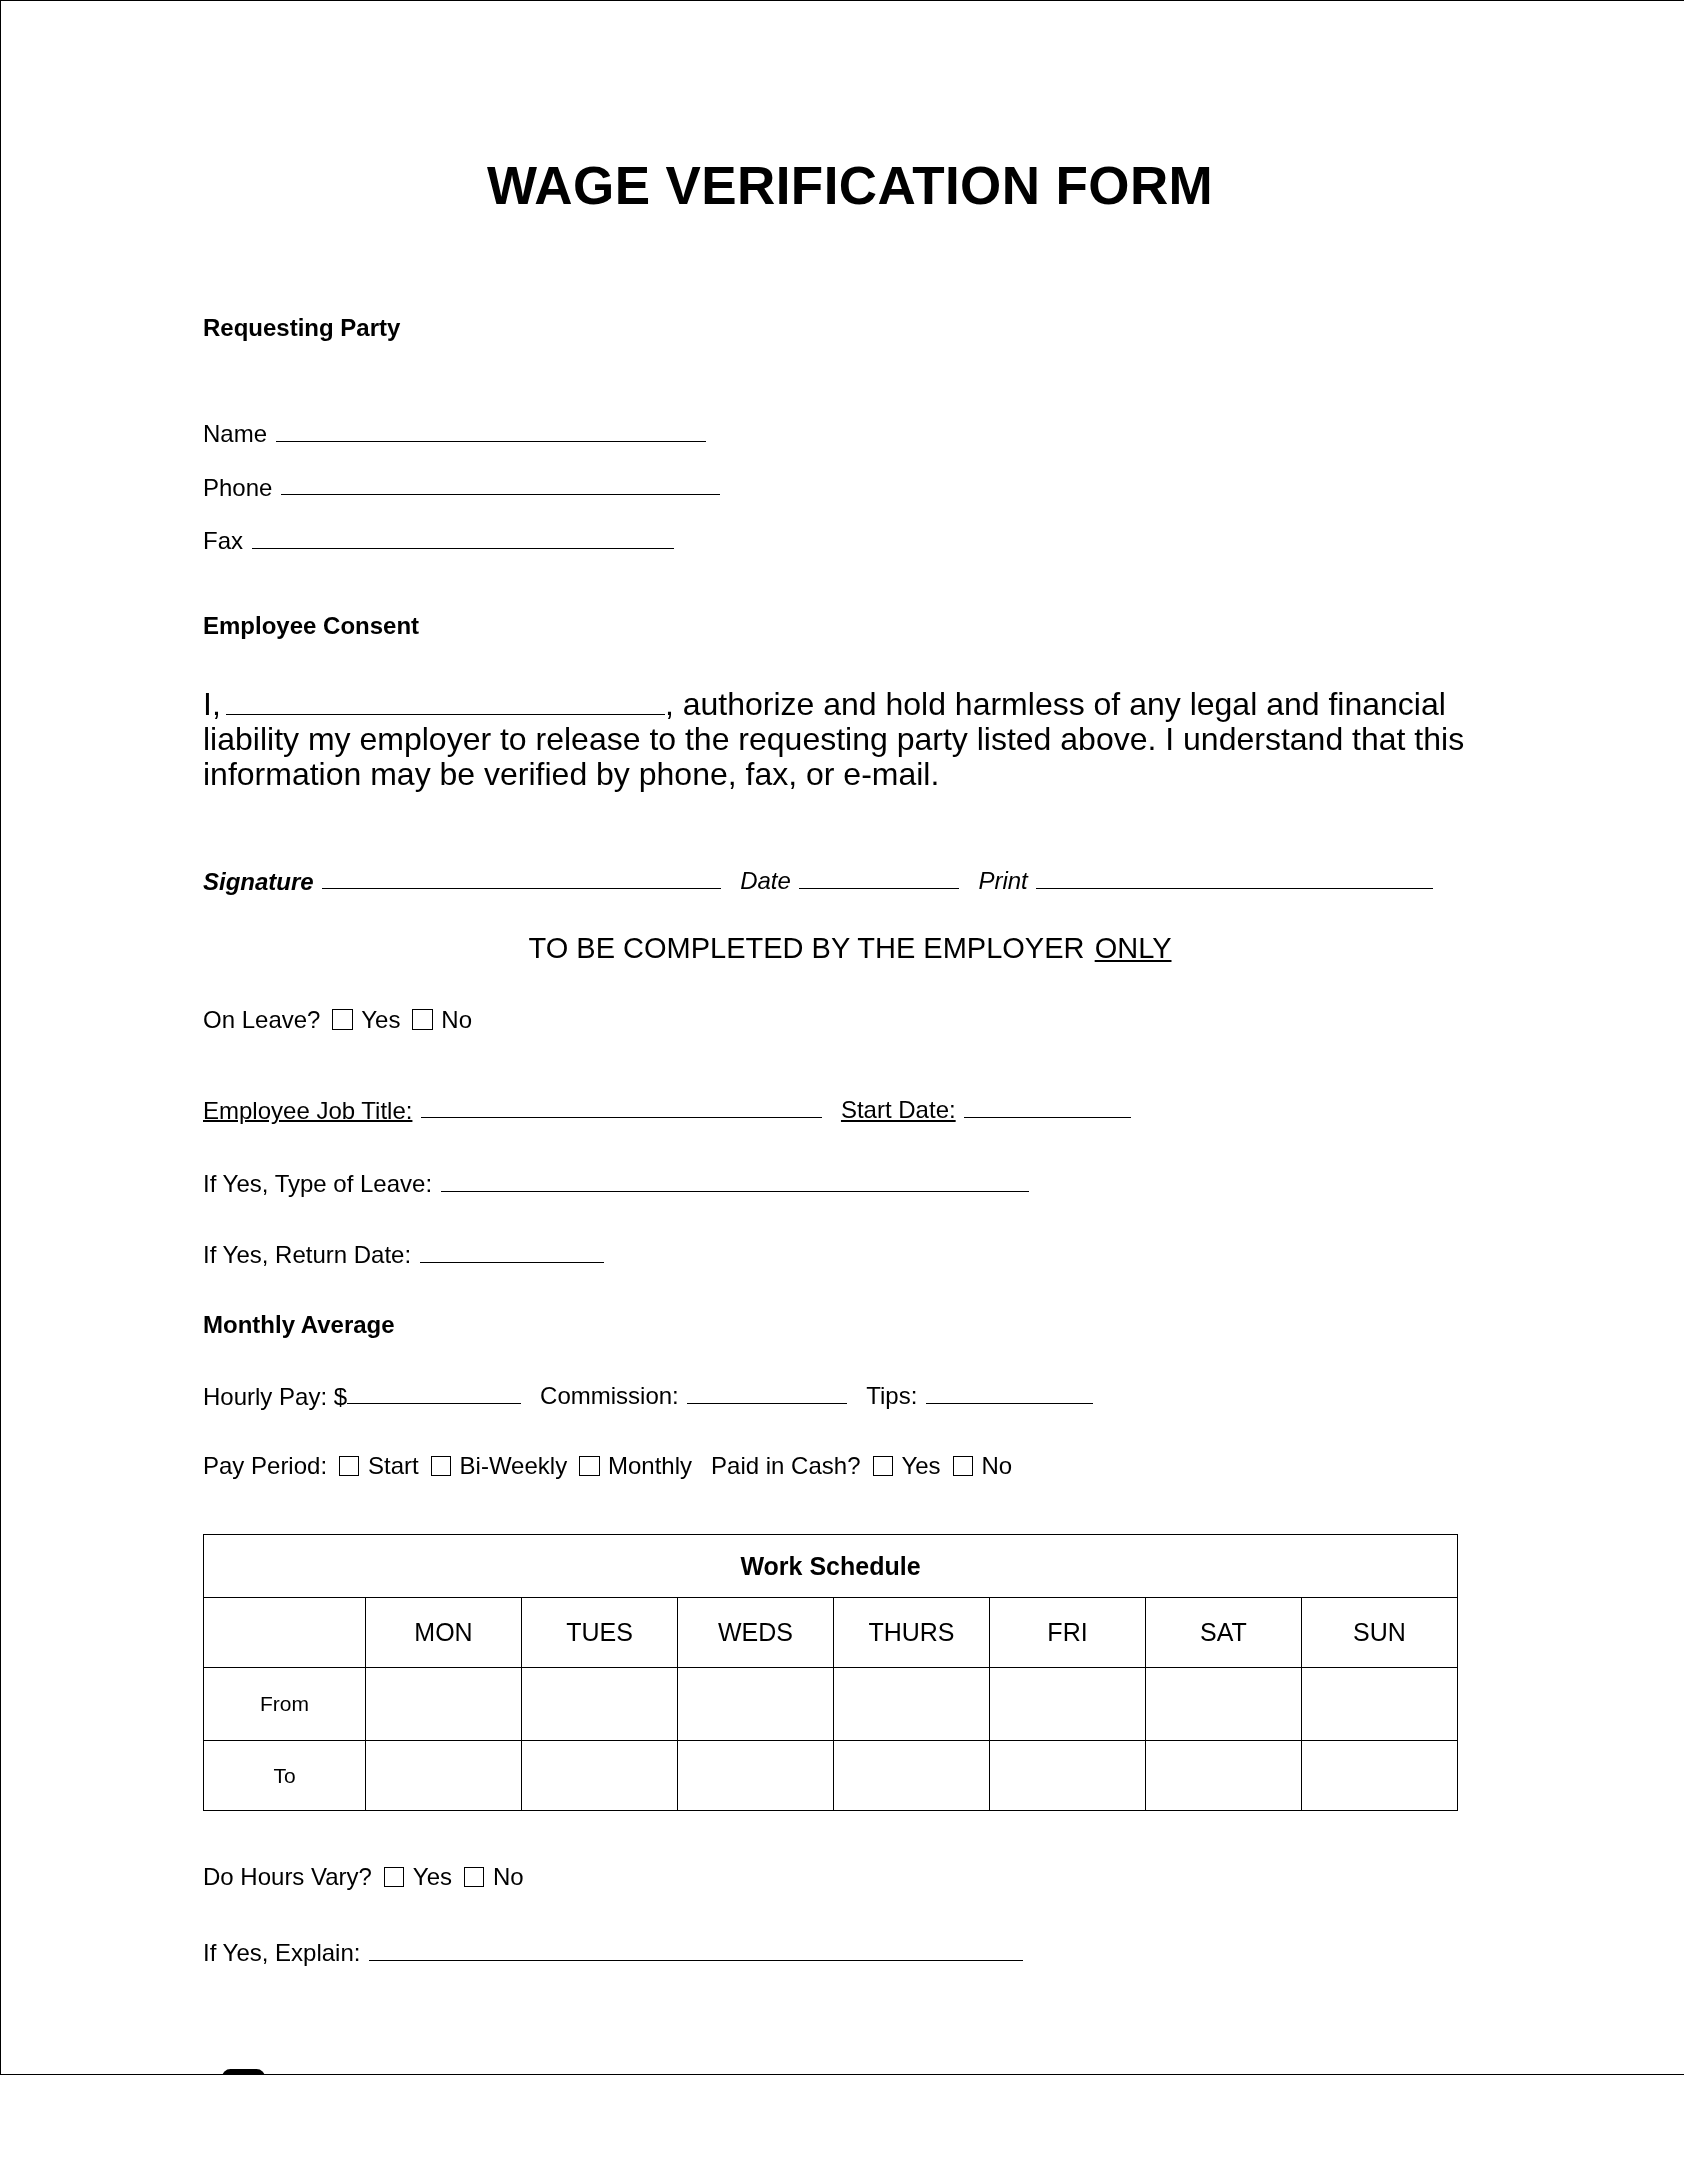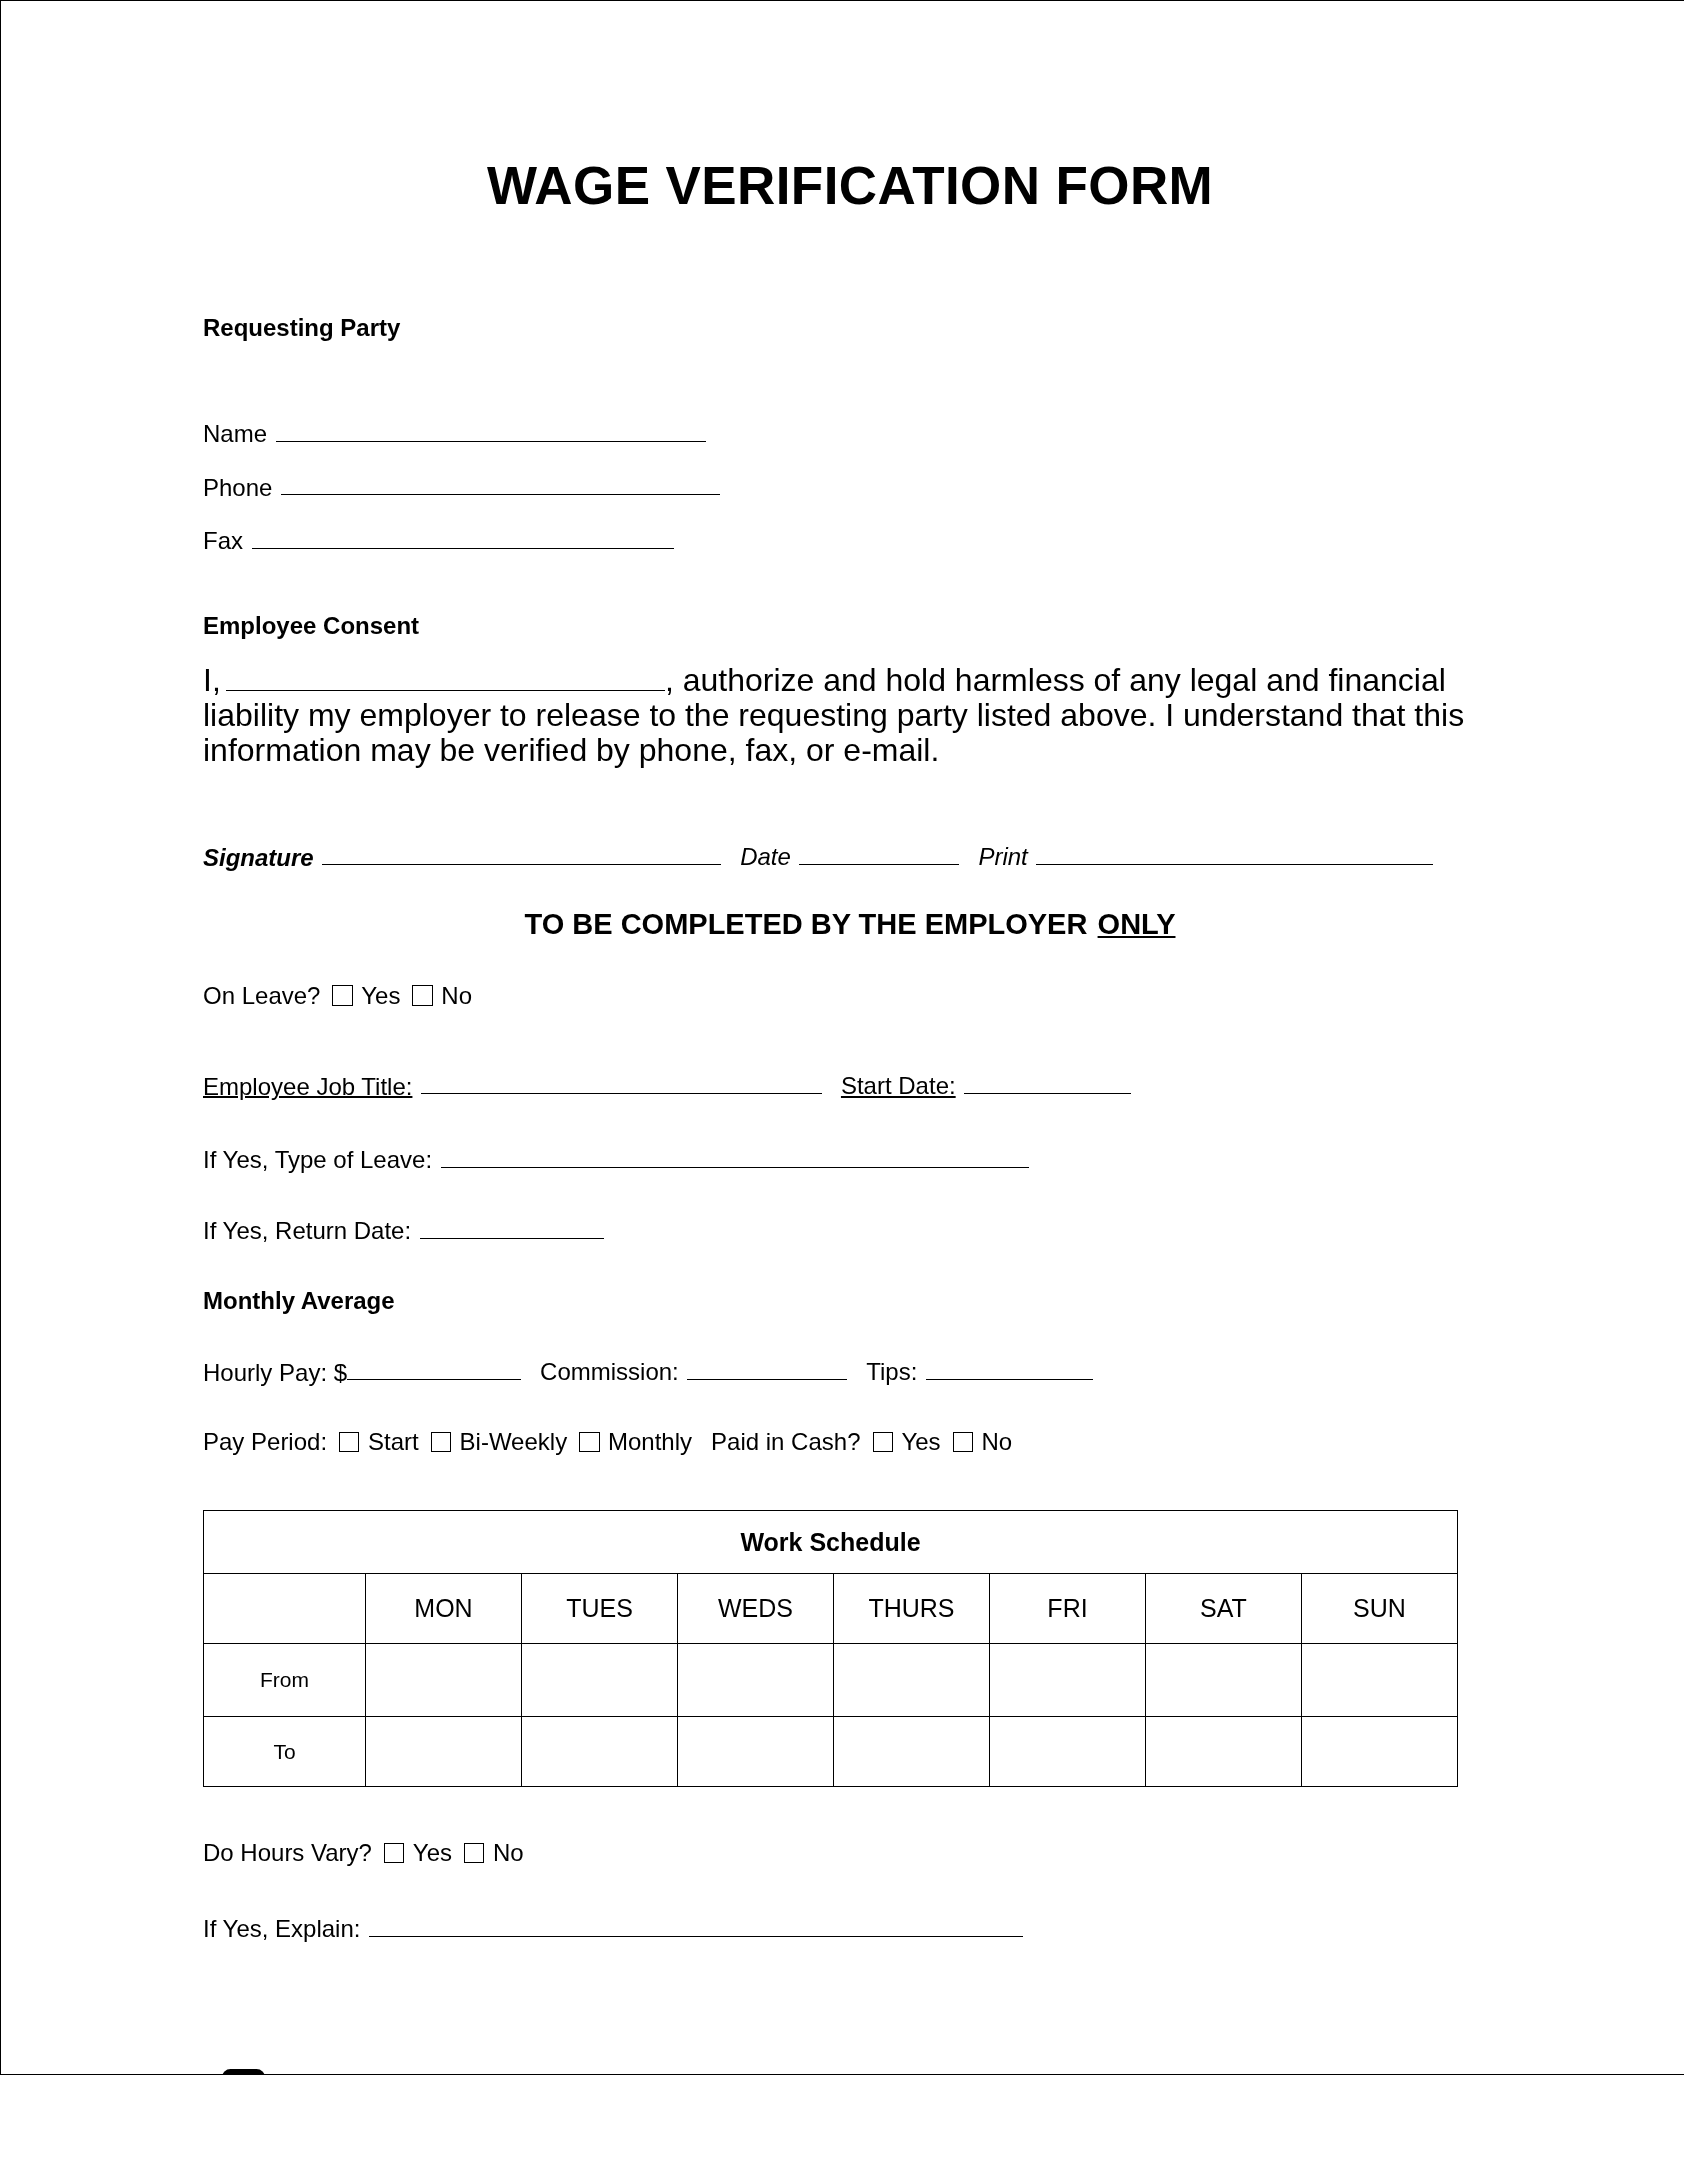--- a/index.html
+++ b/index.html
@@ -38,30 +38,30 @@
     border: 1.7px solid #000000;
     background: #ffffff;
     vertical-align: -1.7px;
     margin: 0 8.5px 0 12px;
   }
   .sec-heading { font-size: 24px; font-weight: bold; line-height: 34px; }
 
   .rp-heading { margin-bottom: 71px; }
   .rp-field { margin-bottom: 19px; }
 
-  .consent-heading { margin-top: 51px; margin-bottom: 20px; }
+  .consent-heading { margin-top: 51px; margin-bottom: 44px; }
   .consent-para { font-size: 32px; line-height: 35px; max-width: 1296px; }
 
   .signature-row { margin-top: 72px; font-style: italic; }
   .signature-row .lbl { margin-left: 19px; }
   .signature-row .lbl.first { margin-left: 0; }
 
   .employer-heading {
     margin-top: 31.5px;
-    font-size: 29px; font-weight: bold; line-height: 37px;
+    font-size: 29px; font-weight: normal; line-height: 37px;
     text-align: center;
   }
   .employer-heading .emph { text-decoration: underline; margin-left: 10.2px; }
 
   .jobtitle-row { margin-top: 56px; }
   .onleave-row { margin-top: 36px; }
   .typeleave-row { margin-top: 39px; }
   .returndate-row { margin-top: 36px; }
   .monthlyavg-heading { margin-top: 36px; }
   .hourly-row { margin-top: 37px; }

